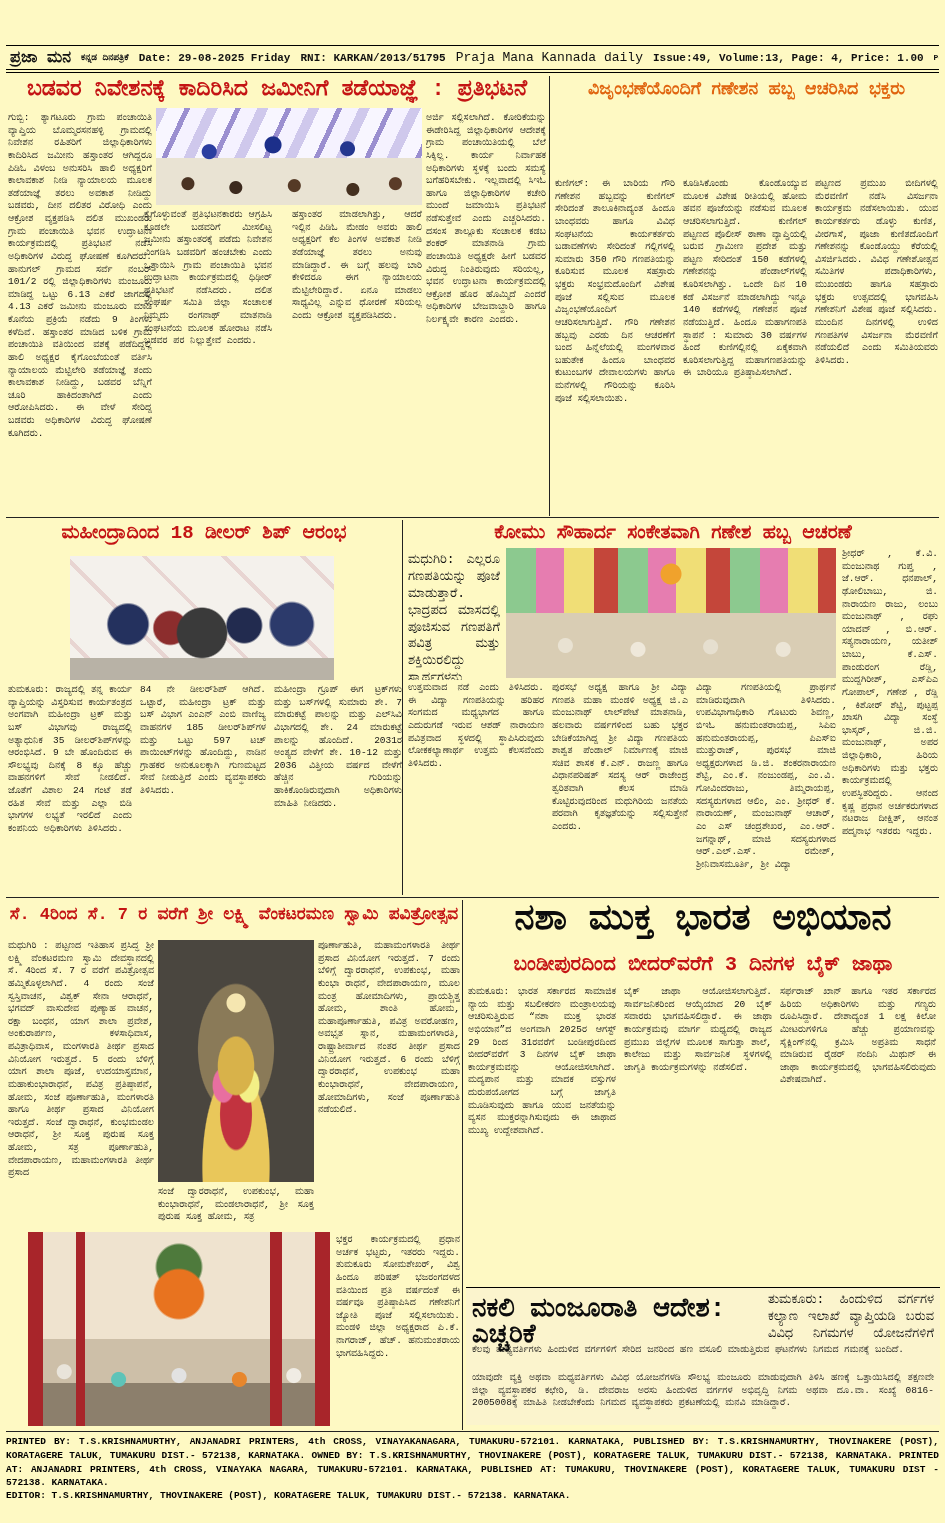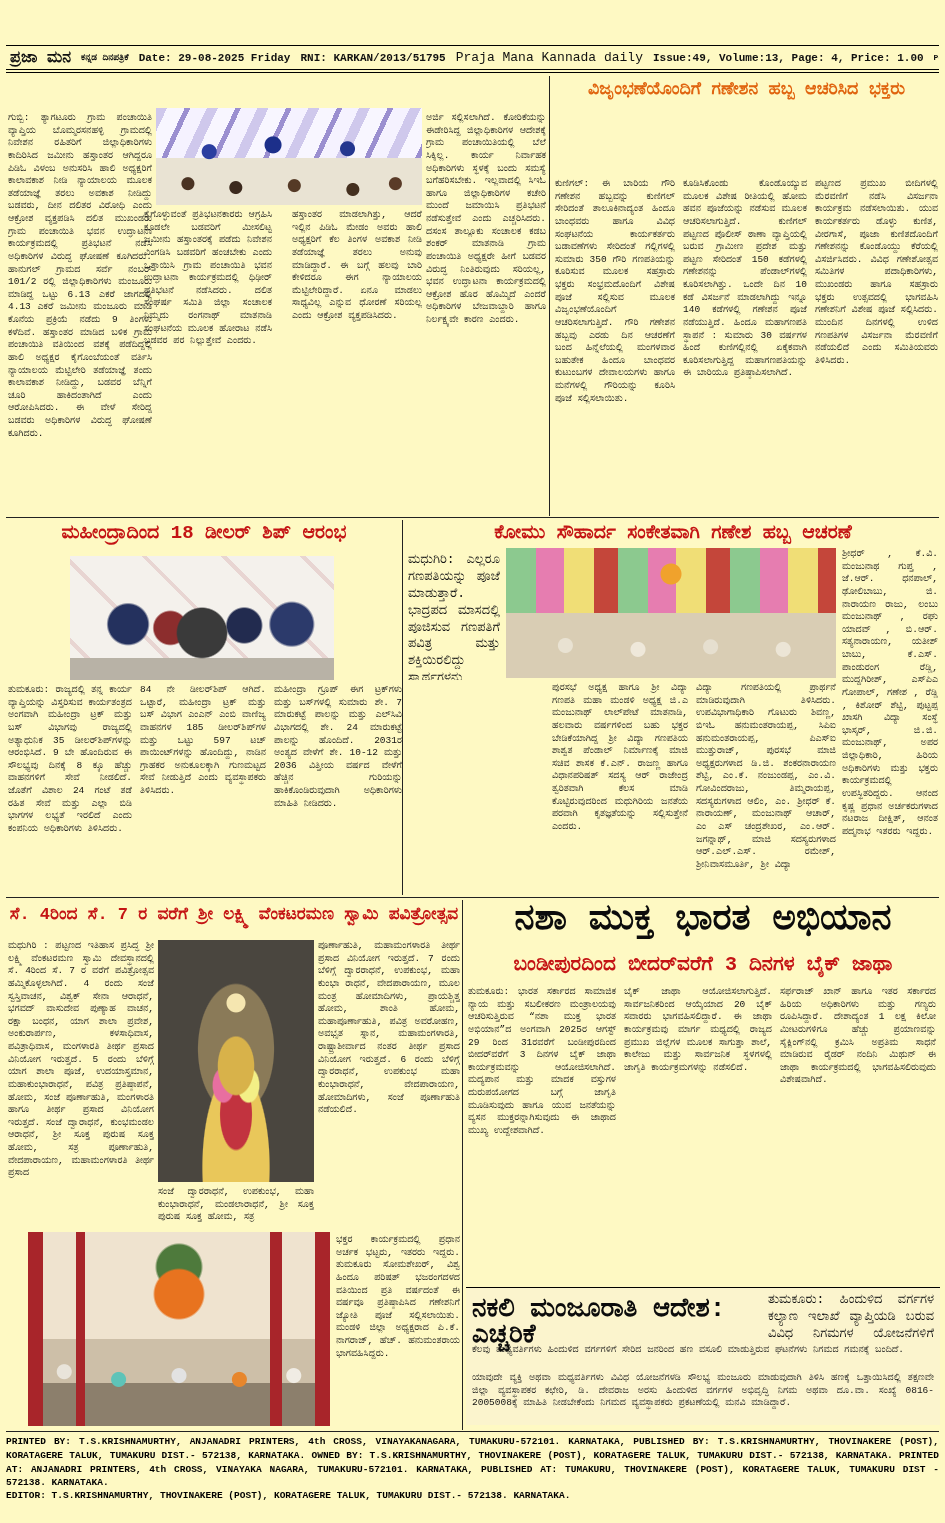--- a/index.html
+++ b/index.html
@@ -95,20 +95,21 @@
     <span class="mast-sub">ಕನ್ನಡ ದಿನಪತ್ರಿಕೆ</span>
     <span class="hmeta">Date: 29-08-2025 Friday</span>
     <span class="hmeta">RNI: KARKAN/2013/51795</span>
     <span class="hmeta-lite">Praja Mana Kannada daily</span>
     <span class="hmeta">Issue:49, Volume:13, Page: 4, Price: 1.00</span>
     <span class="hmeta-small">Postal Reg No: L2/RNP-1244/TMR/2023-25</span>
 
   </div>
 
   <div class="abs" style="left:6px;top:76px;width:542px;height:440px;">
+    <div class="abs hl hl-red" style="left:0;top:2px;width:542px;height:30px;font-size:22px;">ಬಡವರ ನಿವೇಶನಕ್ಕೆ ಕಾದಿರಿಸಿದ ಜಮೀನಿಗೆ ತಡೆಯಾಜ್ಞೆ : ಪ್ರತಿಭಟನೆ</div>
     <div class="abs kn" style="left:2px;top:36px;width:144px;height:402px;">ಗುಬ್ಬಿ: ತ್ಯಾಗಟೂರು ಗ್ರಾಮ ಪಂಚಾಯಿತಿ ವ್ಯಾಪ್ತಿಯ ಬೊಮ್ಮರಸನಹಳ್ಳಿ ಗ್ರಾಮದಲ್ಲಿ ನಿವೇಶನ ರಹಿತರಿಗೆ ಜಿಲ್ಲಾಧಿಕಾರಿಗಳು ಕಾದಿರಿಸಿದ ಜಮೀನು ಹಸ್ತಾಂತರ ಆಗಿದ್ದರೂ ಪಿಡಿಓ ವಿಳಂಬ ಅನುಸರಿಸಿ ಹಾಲಿ ಅಧ್ಯಕ್ಷರಿಗೆ ಕಾಲಾವಕಾಶ ನೀಡಿ ನ್ಯಾಯಾಲಯ ಮೂಲಕ ತಡೆಯಾಜ್ಞೆ ತರಲು ಅವಕಾಶ ನೀಡಿದ್ದು ಬಡವರು, ದೀನ ದಲಿತರ ವಿರೋಧಿ ಎಂದು ಆಕ್ರೋಶ ವ್ಯಕ್ತಪಡಿಸಿ ದಲಿತ ಮುಖಂಡರು ಗ್ರಾಮ ಪಂಚಾಯಿತಿ ಭವನ ಉದ್ಘಾಟನಾ ಕಾರ್ಯಕ್ರಮದಲ್ಲಿ ಪ್ರತಿಭಟನೆ ನಡೆಸಿ ಅಧಿಕಾರಿಗಳ ವಿರುದ್ಧ ಘೋಷಣೆ ಕೂಗಿದರು. ಹಾನುಗಲ್ ಗ್ರಾಮದ ಸರ್ವೆ ನಂಬರ್ 101/2 ರಲ್ಲಿ ಜಿಲ್ಲಾಧಿಕಾರಿಗಳು ಮಂಜೂರು ಮಾಡಿದ್ದ ಒಟ್ಟು 6.13 ಎಕರೆ ಜಾಗದಲ್ಲಿ 4.13 ಎಕರೆ ಜಮೀನು ಮಂಜೂರು ಮಾಡಿ ಕೊನೆಯ ಪ್ರಕ್ರಿಯೆ ನಡೆದು 9 ತಿಂಗಳು ಕಳೆದಿವೆ. ಹಸ್ತಾಂತರ ಮಾಡಿದ ಬಳಿಕ ಗ್ರಾಮ ಪಂಚಾಯಿತಿ ವತಿಯಿಂದ ವಶಕ್ಕೆ ಪಡೆದಿದ್ದಲ್ಲಿ ಹಾಲಿ ಅಧ್ಯಕ್ಷರ ಕೈಗೊಂಬೆಯಂತೆ ವರ್ತಿಸಿ ನ್ಯಾಯಾಲಯ ಮೆಟ್ಟಿಲೇರಿ ತಡೆಯಾಜ್ಞೆ ತಂದು ಕಾಲಾವಕಾಶ ನೀಡಿದ್ದು, ಬಡವರ ಬೆನ್ನಿಗೆ ಚೂರಿ ಹಾಕಿದಂತಾಗಿದೆ ಎಂದು ಆರೋಪಿಸಿದರು. ಈ ವೇಳೆ ಸೇರಿದ್ದ ಬಡವರು ಅಧಿಕಾರಿಗಳ ವಿರುದ್ಧ ಘೋಷಣೆ ಕೂಗಿದರು.</div>
     <div class="abs ph ph-protest" style="left:150px;top:32px;width:266px;height:97px;"></div>
     <div class="abs kn" style="left:138px;top:133px;width:128px;height:305px;">ಕೈಗೊಳ್ಳುವಂತೆ ಪ್ರತಿಭಟನಕಾರರು ಆಗ್ರಹಿಸಿ ಕೂಡಲೇ ಬಡವರಿಗೆ ಮೀಸಲಿಟ್ಟ ಜಮೀನು ಹಸ್ತಾಂತರಕ್ಕೆ ಪಡೆದು ನಿವೇಶನ ವಿಂಗಡಿಸಿ ಬಡವರಿಗೆ ಹಂಚಬೇಕು ಎಂದು ಒತ್ತಾಯಿಸಿ ಗ್ರಾಮ ಪಂಚಾಯಿತಿ ಭವನ ಉದ್ಘಾಟನಾ ಕಾರ್ಯಕ್ರಮದಲ್ಲಿ ಧಿಢೀರ್ ಪ್ರತಿಭಟನೆ ನಡೆಸಿದರು. ದಲಿತ ಸಂಘರ್ಷ ಸಮಿತಿ ಜಿಲ್ಲಾ ಸಂಚಾಲಕ ನಿಮ್ಮದು ರಂಗನಾಥ್ ಮಾತನಾಡಿ ಸಂಘಟನೆಯ ಮೂಲಕ ಹೋರಾಟ ನಡೆಸಿ ಬಡವರ ಪರ ನಿಲ್ಲುತ್ತೇವೆ ಎಂದರು.</div>
     <div class="abs kn" style="left:286px;top:133px;width:130px;height:305px;">ಹಸ್ತಾಂತರ ಮಾಡಲಾಗಿತ್ತು, ಆದರೆ ಇಲ್ಲಿನ ಪಿಡಿಓ ಮೇಡಂ ಅವರು ಹಾಲಿ ಅಧ್ಯಕ್ಷರಿಗೆ ಕೆಲ ತಿಂಗಳ ಅವಕಾಶ ನೀಡಿ ತಡೆಯಾಜ್ಞೆ ತರಲು ಅನುವು ಮಾಡಿದ್ದಾರೆ. ಈ ಬಗ್ಗೆ ಹಲವು ಬಾರಿ ಕೇಳಿದರೂ ಈಗ ನ್ಯಾಯಾಲಯ ಮೆಟ್ಟಿಲೇರಿದ್ದಾರೆ. ಏನೂ ಮಾಡಲು ಸಾಧ್ಯವಿಲ್ಲ ಎನ್ನುವ ಧೋರಣೆ ಸರಿಯಲ್ಲ ಎಂದು ಆಕ್ರೋಶ ವ್ಯಕ್ತಪಡಿಸಿದರು.</div>
     <div class="abs kn" style="left:420px;top:36px;width:120px;height:402px;">ಅರ್ಜಿ ಸಲ್ಲಿಸಲಾಗಿದೆ. ಕೋರಿಕೆಯನ್ನು ಈಡೇರಿಸಿದ್ದ ಜಿಲ್ಲಾಧಿಕಾರಿಗಳ ಆದೇಶಕ್ಕೆ ಗ್ರಾಮ ಪಂಚಾಯಿತಿಯಲ್ಲಿ ಬೆಲೆ ಸಿಕ್ಕಿಲ್ಲ. ಕಾರ್ಯ ನಿರ್ವಾಹಕ ಅಧಿಕಾರಿಗಳು ಸ್ಥಳಕ್ಕೆ ಬಂದು ಸಮಸ್ಯೆ ಬಗೆಹರಿಸಬೇಕು. ಇಲ್ಲವಾದಲ್ಲಿ ಸಿಇಓ ಹಾಗೂ ಜಿಲ್ಲಾಧಿಕಾರಿಗಳ ಕಚೇರಿ ಮುಂದೆ ಜಮಾಯಿಸಿ ಪ್ರತಿಭಟನೆ ನಡೆಸುತ್ತೇವೆ ಎಂದು ಎಚ್ಚರಿಸಿದರು. ದಸಂಸ ತಾಲ್ಲೂಕು ಸಂಚಾಲಕ ಕಡಬ ಶಂಕರ್ ಮಾತನಾಡಿ ಗ್ರಾಮ ಪಂಚಾಯಿತಿ ಅಧ್ಯಕ್ಷರೇ ಹೀಗೆ ಬಡವರ ವಿರುದ್ಧ ನಿಂತಿರುವುದು ಸರಿಯಲ್ಲ, ಭವನ ಉದ್ಘಾಟನಾ ಕಾರ್ಯಕ್ರಮದಲ್ಲಿ ಆಕ್ರೋಶ ಹೊರ ಹೊಮ್ಮಿದೆ ಎಂದರೆ ಅಧಿಕಾರಿಗಳ ಬೇಜವಾಬ್ದಾರಿ ಹಾಗೂ ನಿರ್ಲಕ್ಷ್ಯವೇ ಕಾರಣ ಎಂದರು.</div>
   </div>
 
   <div class="abs rule-v" style="left:549px;top:76px;height:440px;"></div>
 
   <div class="abs" style="left:553px;top:76px;width:387px;height:440px;">
@@ -129,20 +130,21 @@
     <div class="abs kn" style="left:268px;top:164px;width:128px;height:208px;">ಮಹೀಂದ್ರಾ ಗ್ರೂಪ್ ಈಗ ಟ್ರಕ್‌ಗಳು ಮತ್ತು ಬಸ್‌ಗಳಲ್ಲಿ ಸುಮಾರು ಶೇ. 7 ಮಾರುಕಟ್ಟೆ ಪಾಲನ್ನು ಮತ್ತು ಎಲ್‌ಸಿವಿ ವಿಭಾಗದಲ್ಲಿ ಶೇ. 24 ಮಾರುಕಟ್ಟೆ ಪಾಲನ್ನು ಹೊಂದಿದೆ. 2031ರ ಅಂತ್ಯದ ವೇಳೆಗೆ ಶೇ. 10-12 ಮತ್ತು 2036 ವಿತ್ತೀಯ ವರ್ಷದ ವೇಳೆಗೆ ಹೆಚ್ಚಿನ ಗುರಿಯನ್ನು ಹಾಕಿಕೊಂಡಿರುವುದಾಗಿ ಅಧಿಕಾರಿಗಳು ಮಾಹಿತಿ ನೀಡಿದರು.</div>
   </div>
 
   <div class="abs rule-v" style="left:402px;top:520px;height:375px;"></div>
 
   <div class="abs" style="left:406px;top:520px;width:534px;height:375px;">
     <div class="abs hl hl-red" style="left:0;top:3px;width:534px;height:28px;font-size:19px;">ಕೋಮು ಸೌಹಾರ್ದ ಸಂಕೇತವಾಗಿ ಗಣೇಶ ಹಬ್ಬ ಆಚರಣೆ</div>
     <div class="abs kn-sm" style="left:2px;top:32px;width:92px;height:128px;">ಮಧುಗಿರಿ: ಎಲ್ಲರೂ ಗಣಪತಿಯನ್ನು ಪೂಜೆ ಮಾಡುತ್ತಾರೆ. ಭಾದ್ರಪದ ಮಾಸದಲ್ಲಿ ಪೂಜಿಸುವ ಗಣಪತಿಗೆ ಪವಿತ್ರ ಮತ್ತು ಶಕ್ತಿಯಿರಲಿದ್ದು ಸ್ವಾರ್ಥಗಳನ್ನು ಗಣಪತಿಯು ಪೊರೆಯುವನು ಎನ್ನುವ ಪ್ರತೀತಿ ಇದೆ. ಕೊರಟಗೆರೆ ತಾಲೂಕಿನ ಬಾಳೆಹೊನ್ನೂರು ಶಾಖೆ ಅಧ್ಯಕ್ಷ ಶ್ರೀ ವೀರಭದ್ರ</div>
     <div class="abs ph ph-temple" style="left:100px;top:28px;width:330px;height:130px;"></div>
     <div class="abs kn" style="left:436px;top:28px;width:96px;height:344px;">ಶ್ರೀಧರ್ , ಕೆ.ವಿ. ಮಂಜುನಾಥ ಗುಪ್ತ , ಜೆ.ಆರ್. ಧನಪಾಲ್, ಢೋಲಿಬಾಬು, ಜಿ. ನಾರಾಯಣ ರಾಜು, ಲಂಬು ಮಂಜುನಾಥ್ , ರಘು ಯಾದವ್ , ಬಿ.ಆರ್. ಸತ್ಯನಾರಾಯಣ, ಯತೀಶ್ ಬಾಬು, ಕೆ.ಎಸ್. ಪಾಂಡುರಂಗ ರೆಡ್ಡಿ, ಮುದ್ದಗಿರೀಶ್, ಎಸ್‌ಪಿಎ ಗೋಪಾಲ್, ಗಣೇಶ , ರೆಡ್ಡಿ , ಕಿಶೋರ್ ಶೆಟ್ಟಿ, ಪುಟ್ಟಪ್ಪ ಖಾಸಗಿ ವಿದ್ಯಾ ಸಂಸ್ಥೆ ಭಾಸ್ಕರ್, ಜಿ.ಜಿ. ಮಂಜುನಾಥ್, ಅಪರ ಜಿಲ್ಲಾಧಿಕಾರಿ, ಹಿರಿಯ ಅಧಿಕಾರಿಗಳು ಮತ್ತು ಭಕ್ತರು ಕಾರ್ಯಕ್ರಮದಲ್ಲಿ ಉಪಸ್ಥಿತರಿದ್ದರು. ಆನಂದ ಕೃಷ್ಣ ಪ್ರಧಾನ ಅರ್ಚಕರುಗಳಾದ ನಟರಾಜ ದೀಕ್ಷಿತ್, ಆನಂತ ಪದ್ಮನಾಭ ಇತರರು ಇದ್ದರು.</div>
+    <div class="abs kn" style="left:2px;top:162px;width:136px;height:210px;">ಉತ್ತಮವಾದ ನಡೆ ಎಂದು ತಿಳಿಸಿದರು. ಈ ವಿದ್ಯಾ ಗಣಪತಿಯನ್ನು ಹರಿಹರ ಸಂಗಮದ ಮಧ್ಯಭಾಗದ ಹಾಗೂ ಎದುರುಗಡೆ ಇರುವ ಆಶಡ್ ನಾರಾಯಣ ಪವಿತ್ರವಾದ ಸ್ಥಳದಲ್ಲಿ ಸ್ಥಾಪಿಸಿರುವುದು ಲೋಕಕಲ್ಯಾಣಾರ್ಥ ಉತ್ತಮ ಕೆಲಸವೆಂದು ತಿಳಿಸಿದರು.</div>
     <div class="abs kn" style="left:146px;top:162px;width:136px;height:210px;">ಪುರಸಭೆ ಅಧ್ಯಕ್ಷ ಹಾಗೂ ಶ್ರೀ ವಿದ್ಯಾ ಗಣಪತಿ ಮಹಾ ಮಂಡಳಿ ಅಧ್ಯಕ್ಷ ಜಿ.ಎ ಮಂಜುನಾಥ್ ಲಾಲ್‌ಪೇಟೆ ಮಾತನಾಡಿ, ಹಲವಾರು ವರ್ಷಗಳಿಂದ ಬಹು ಭಕ್ತರ ಬೇಡಿಕೆಯಾಗಿದ್ದ ಶ್ರೀ ವಿದ್ಯಾ ಗಣಪತಿಯ ಶಾಶ್ವತ ಪೆಂಡಾಲ್ ನಿರ್ಮಾಣಕ್ಕೆ ಮಾಜಿ ಸಚಿವ ಶಾಸಕ ಕೆ.ಎನ್. ರಾಜಣ್ಣ ಹಾಗೂ ವಿಧಾನಪರಿಷತ್ ಸದಸ್ಯ ಆರ್ ರಾಜೇಂದ್ರ ತ್ವರಿತವಾಗಿ ಕೆಲಸ ಮಾಡಿ ಕೊಟ್ಟಿರುವುದರಿಂದ ಮಧುಗಿರಿಯ ಜನತೆಯ ಪರವಾಗಿ ಕೃತಜ್ಞತೆಯನ್ನು ಸಲ್ಲಿಸುತ್ತೇನೆ ಎಂದರು.</div>
     <div class="abs kn" style="left:290px;top:162px;width:140px;height:210px;">ವಿದ್ಯಾ ಗಣಪತಿಯಲ್ಲಿ ಪ್ರಾರ್ಥನೆ ಮಾಡಿರುವುದಾಗಿ ತಿಳಿಸಿದರು. ಉಪವಿಭಾಗಾಧಿಕಾರಿ ಗೊಟುರು ಶಿವಣ್ಣ, ಬಿಇಓ ಹನುಮಂತರಾಯಪ್ಪ, ಸಿಪಿಐ ಹನುಮಂತರಾಯಪ್ಪ, ಪಿಎಸ್‌ಐ ಮುತ್ತುರಾಜ್, ಪುರಸಭೆ ಮಾಜಿ ಅಧ್ಯಕ್ಷರುಗಳಾದ ಡಿ.ಜಿ. ಶಂಕರನಾರಾಯಣ ಶೆಟ್ಟಿ, ಎಂ.ಕೆ. ನಂಜುಂಡಪ್ಪ, ಎಂ.ವಿ. ಗೋವಿಂದರಾಜು, ತಿಮ್ಮರಾಯಪ್ಪ, ಸದಸ್ಯರುಗಳಾದ ಆಲಿಂ, ಎಂ. ಶ್ರೀಧರ್ ಕೆ. ನಾರಾಯಣ್, ಮಂಜುನಾಥ್ ಆಚಾರ್, ಎಂ ಎಸ್ ಚಂದ್ರಶೇಖರ, ಎಂ.ಆರ್. ಜಗನ್ನಾಥ್, ಮಾಜಿ ಸದಸ್ಯರುಗಳಾದ ಆರ್.ಎಲ್.ಎಸ್. ರಮೇಶ್, ಶ್ರೀನಿವಾಸಮೂರ್ತಿ, ಶ್ರೀ ವಿದ್ಯಾ</div>
   </div>
 
   <div class="abs rule-h" style="left:6px;top:897px;width:933px;"></div>
 
   <div class="abs" style="left:6px;top:900px;width:456px;height:530px;">
     <div class="abs hl hl-red" style="left:0;top:6px;width:456px;height:30px;font-size:17px;">ಸೆ. 4ರಿಂದ ಸೆ. 7 ರ ವರೆಗೆ ಶ್ರೀ ಲಕ್ಷ್ಮಿ ವೆಂಕಟರಮಣ ಸ್ವಾಮಿ ಪವಿತ್ರೋತ್ಸವ</div>
     <div class="abs kn" style="left:2px;top:40px;width:146px;height:290px;">ಮಧುಗಿರಿ : ಪಟ್ಟಣದ ಇತಿಹಾಸ ಪ್ರಸಿದ್ಧ ಶ್ರೀ ಲಕ್ಷ್ಮಿ ವೆಂಕಟರಮಣ ಸ್ವಾಮಿ ದೇವಸ್ಥಾನದಲ್ಲಿ ಸೆ. 4ರಿಂದ ಸೆ. 7 ರ ವರೆಗೆ ಪವಿತ್ರೋತ್ಸವ ಹಮ್ಮಿಕೊಳ್ಳಲಾಗಿದೆ. 4 ರಂದು ಸಂಜೆ ಸ್ವಸ್ತಿವಾಚನ, ವಿಶ್ವಕ್ ಸೇನಾ ಆರಾಧನೆ, ಭಗವದ್ ವಾಸುದೇವ ಪುಣ್ಯಾಹ ವಾಚನ, ರಕ್ಷಾ ಬಂಧನ, ಯಾಗ ಶಾಲಾ ಪ್ರವೇಶ, ಅಂಕುರಾರ್ಪಣ, ಕಳಸಾಧಿವಾಸ, ಪವಿತ್ರಾಧಿವಾಸ, ಮಂಗಳಾರತಿ ತೀರ್ಥ ಪ್ರಸಾದ ವಿನಿಯೋಗ ಇರುತ್ತದೆ. 5 ರಂದು ಬೆಳಿಗ್ಗೆ ಯಾಗ ಶಾಲಾ ಪೂಜೆ, ಉದಯಾಸ್ತಮಾನ, ಮಹಾಕುಂಭಾರಾಧನೆ, ಪವಿತ್ರ ಪ್ರತಿಷ್ಠಾಪನೆ, ಹೋಮ, ಸಂಜೆ ಪೂರ್ಣಾಹುತಿ, ಮಂಗಳಾರತಿ ಹಾಗೂ ತೀರ್ಥ ಪ್ರಸಾದ ವಿನಿಯೋಗ ಇರುತ್ತದೆ. ಸಂಜೆ ದ್ವಾರಾಧನೆ, ಕುಂಭಮಂಡಲ ಆರಾಧನೆ, ಶ್ರೀ ಸೂಕ್ತ ಪುರುಷ ಸೂಕ್ತ ಹೋಮ, ಸತ್ರ ಪೂರ್ಣಾಹುತಿ, ವೇದಪಾರಾಯಣ, ಮಹಾಮಂಗಳಾರತಿ ತೀರ್ಥ ಪ್ರಸಾದ</div>
     <div class="abs ph ph-deity" style="left:152px;top:40px;width:156px;height:242px;"></div>

